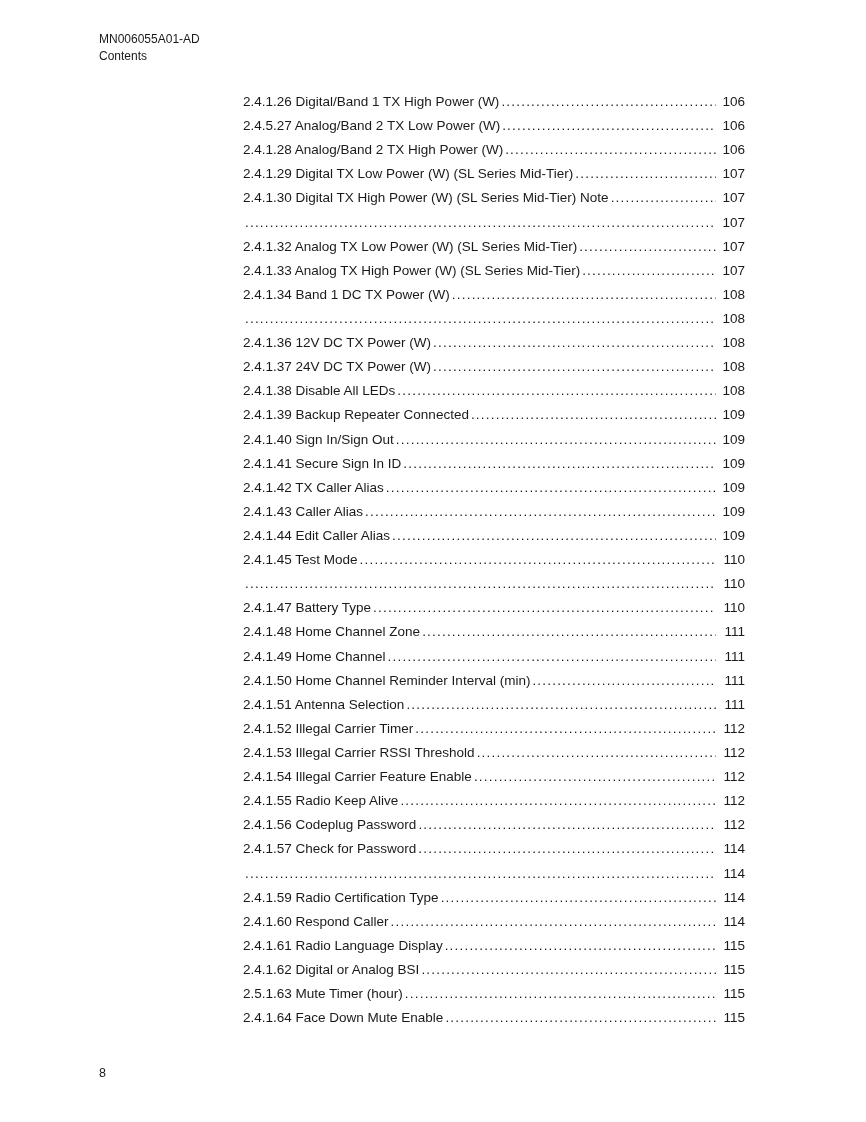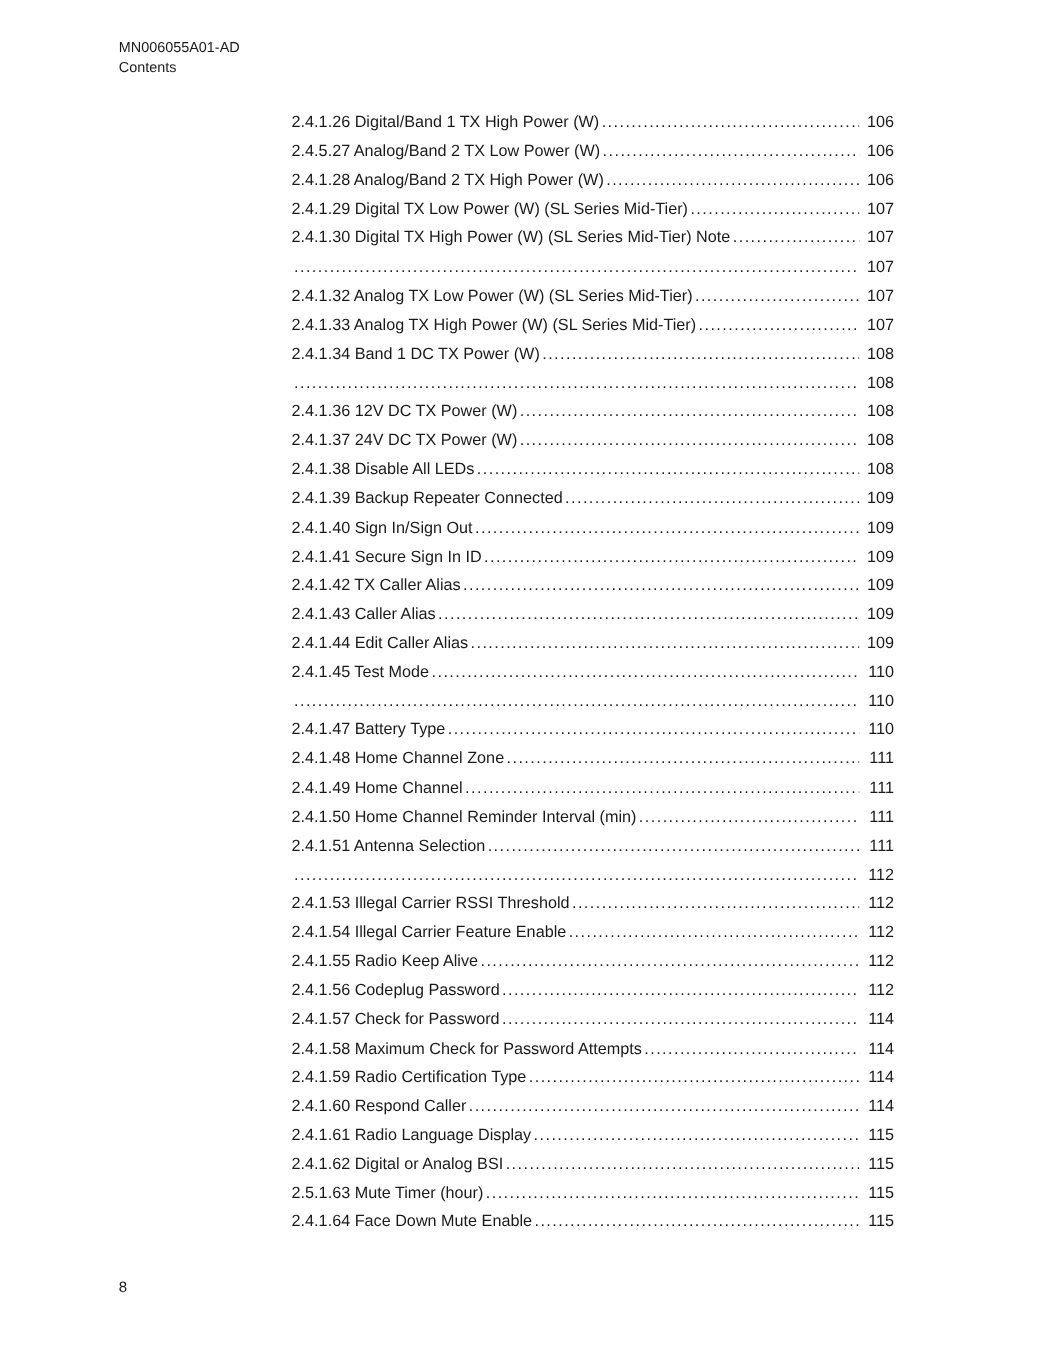--- a/index.html
+++ b/index.html
@@ -214,20 +214,21 @@
     <span class="toc-page">111</span>
   </div>
 
   <div class="toc-row">
     <span class="toc-title">2.4.1.51 Antenna Selection</span>
     <span class="toc-leader"></span>
     <span class="toc-page">111</span>
   </div>
 
   <div class="toc-row">
+    <span class="toc-title">2.4.1.52 Illegal Carrier Timer </span>
     <span class="toc-leader"></span>
     <span class="toc-page">112</span>
   </div>
 
   <div class="toc-row">
     <span class="toc-title">2.4.1.53 Illegal Carrier RSSI Threshold </span>
     <span class="toc-leader"></span>
     <span class="toc-page">112</span>
   </div>
 
@@ -249,21 +250,20 @@
     <span class="toc-page">112</span>
   </div>
 
   <div class="toc-row">
     <span class="toc-title">2.4.1.57 Check for Password</span>
     <span class="toc-leader"></span>
     <span class="toc-page">114</span>
   </div>
 
   <div class="toc-row">
-    <span class="toc-title">2.4.1.58 Maximum Check for Password Attempts</span>
     <span class="toc-leader"></span>
     <span class="toc-page">114</span>
   </div>
 
   <div class="toc-row">
     <span class="toc-title">2.4.1.59 Radio Certification Type</span>
     <span class="toc-leader"></span>
     <span class="toc-page">114</span>
   </div>
 

